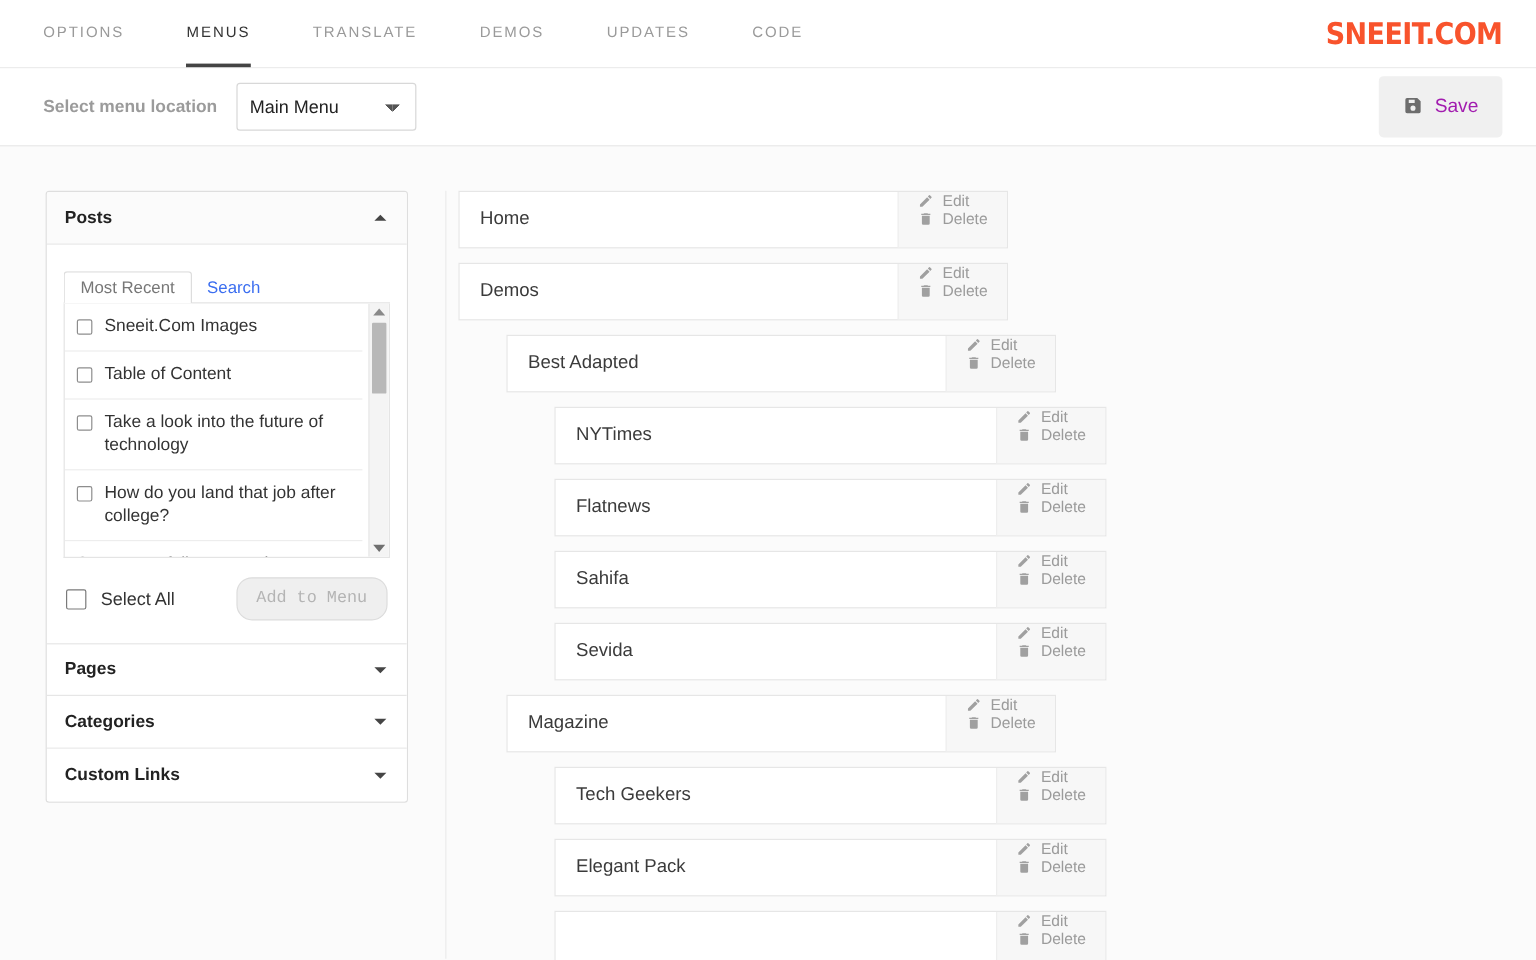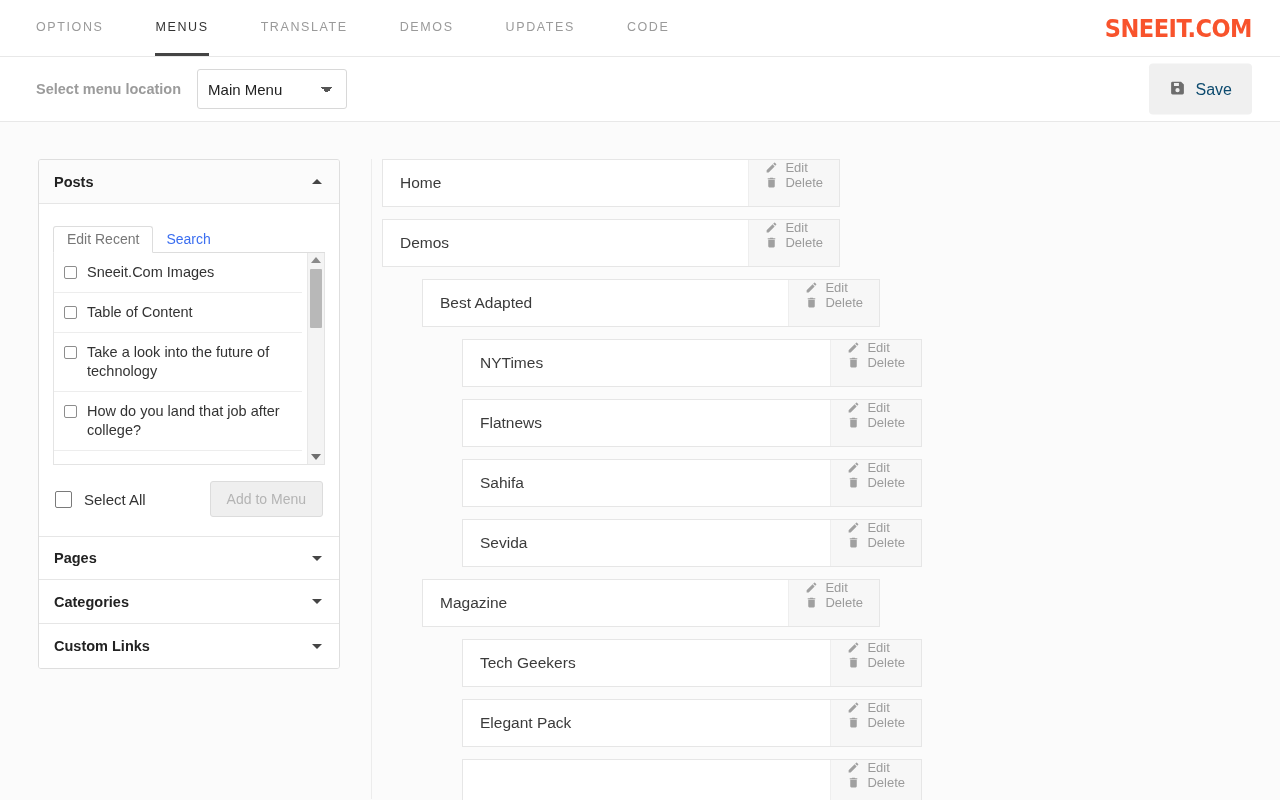--- a/index.html
+++ b/index.html
@@ -107,21 +107,21 @@
     border: none;
     border-radius: 4px;
     display: flex;
     align-items: center;
     justify-content: center;
     gap: 10px;
     padding: 0 20px;
     cursor: pointer;
     font-family: "Liberation Sans", sans-serif;
   }
-  .save-btn .lbl { font-size: 16px; color: #0c4a6e; }
+  .save-btn .lbl { font-size: 16px; color: #a21caf; }
 
   
   .content {
     display: flex;
     align-items: flex-start;
     padding: 37px 0 0 0;
     height: calc(800px - 123px);
   }
   .sidebar {
     width: 302px;
@@ -255,25 +255,25 @@
     align-items: center;
     justify-content: space-between;
     padding: 16px 2px 4px 2px;
   }
   .selectall-left { display: flex; align-items: center; gap: 12px; }
   .cbox.big { width: 17px; height: 17px; margin-top: 0; border-color: #7a7a7a; }
   .selectall-label { font-size: 15px; color: #333333; }
   .add-btn {
     background: #efefef;
     border: 1px solid #dcdcdc;
-    border-radius: 3px;
+    border-radius: 13px;
     color: #b4b4b4;
     font-size: 14px;
     padding: 9px 16px;
-    font-family: Liberation Sans, sans-serif;
+    font-family: Liberation Mono, monospace;
     cursor: pointer;
   }
 
   
   .tree { padding-top: 0; }
   .mrow {
     display: flex;
     align-items: stretch;
     height: 48px;
     border: 1px solid #e6e6e6;
@@ -344,21 +344,21 @@
   <div class="sidebar">
     <div class="accordion">
 
       <div class="acc-head">
         <span>Posts</span>
         <span class="caret up"></span>
       </div>
       <div class="acc-body">
 
         <div class="ptabs">
-          <div class="ptab active">Edit Recent</div>
+          <div class="ptab active">Most Recent</div>
           <div class="ptab link">Search</div>
         </div>
 
         <div class="post-list-wrap">
           <div class="post-list">
               <div class="post-item">
                 <span class="cbox"></span>
                 <span class="post-label">Sneeit.Com Images</span>
               </div>
               <div class="post-item">

